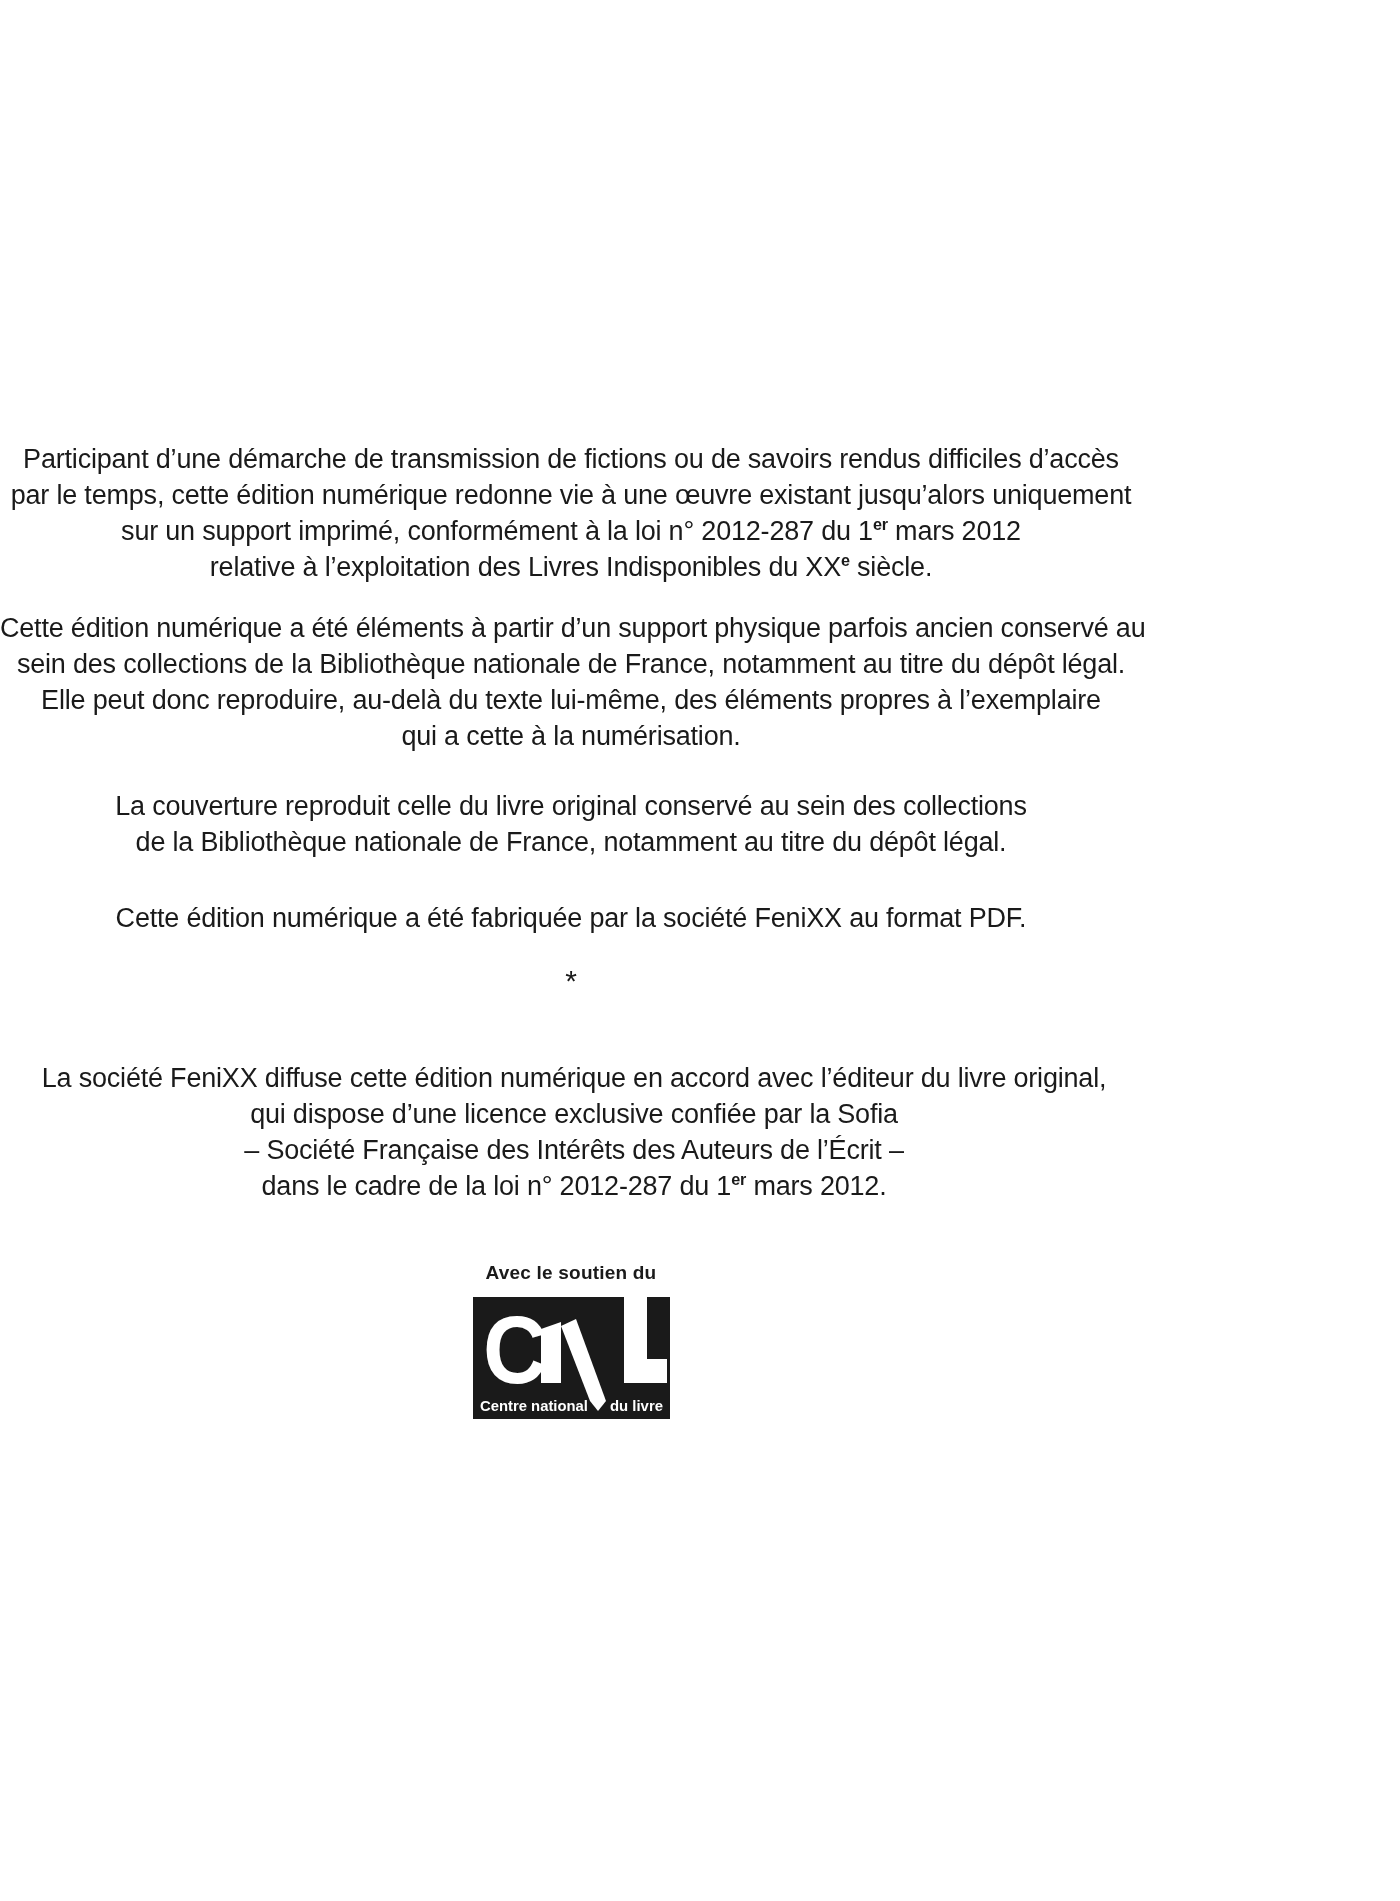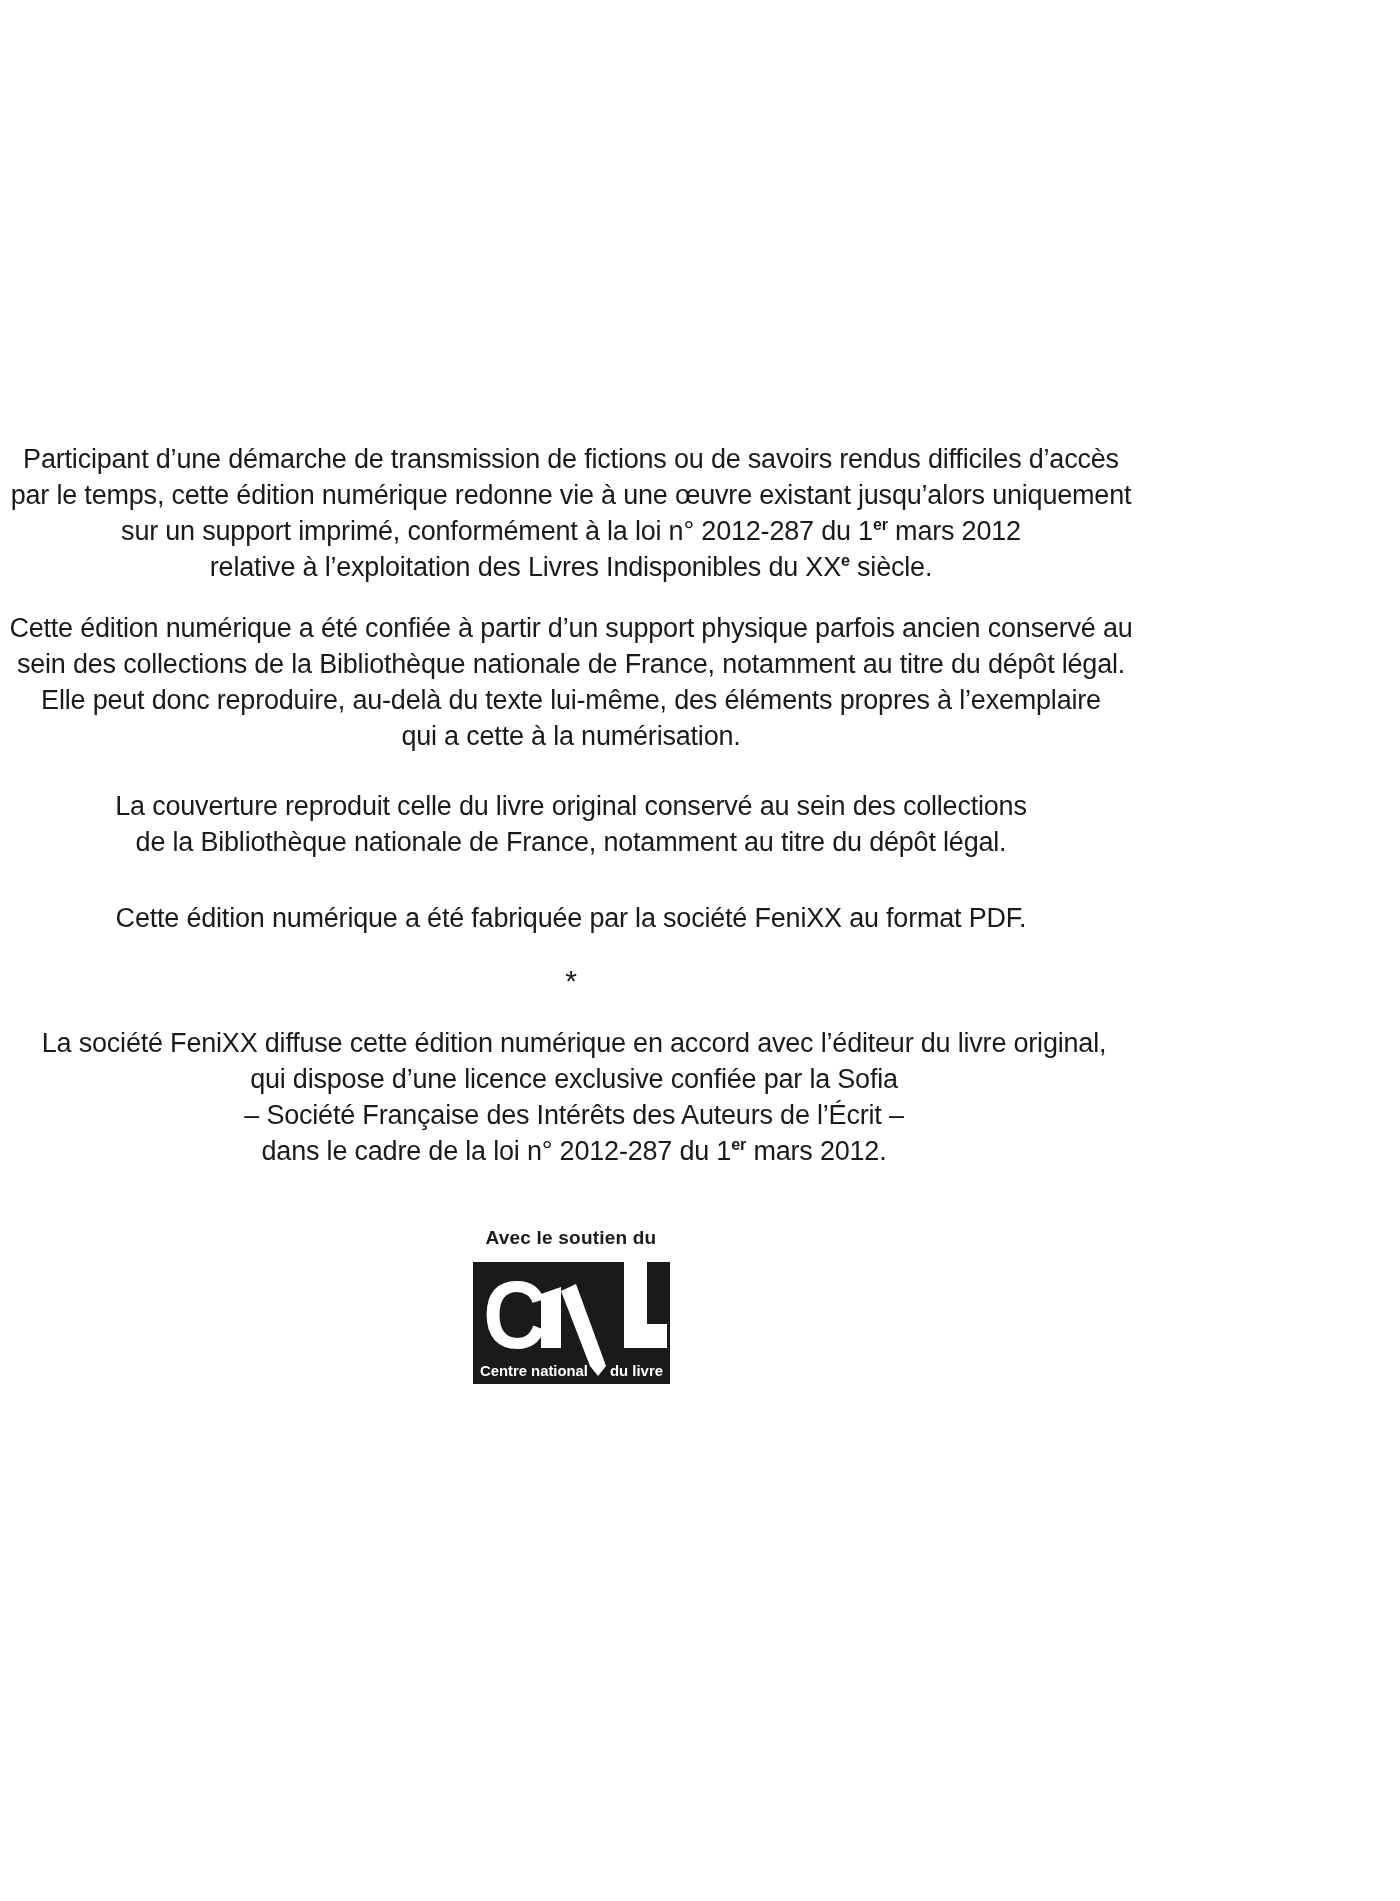--- a/index.html
+++ b/index.html
@@ -22,21 +22,21 @@
     font-size: 27px;
     line-height: 36px;
     letter-spacing: -0.2px;
   }
   .paragraph .line { white-space: nowrap; }
   sup { font-size: 60%; line-height: 0; vertical-align: super; font-weight: bold; }
   #paragraphs > :nth-child(2) { margin-top: 25px; }
   #paragraphs > :nth-child(3) { margin-top: 34px; }
   #paragraphs > :nth-child(4) { margin-top: 40px; }
   #paragraphs > :nth-child(5) { margin-top: 27px; }
-  #paragraphs > :nth-child(6) { margin-top: 26px; padding-left: 6px; }
+  #paragraphs > :nth-child(6) { margin-top: 61px; padding-left: 6px; }
   .separator { font-size: 30px; line-height: 36px; }
   .support-label {
     margin-top: 58px;
     font-size: 19px;
     font-weight: 600;
     letter-spacing: 0.2px;
   }
   .logo-wrap { margin-top: 13px; }
   .logo-wrap svg { display: inline-block; vertical-align: top; }
   .cnl-caption {
@@ -50,21 +50,21 @@
 <div class="page">
 
   <div id="paragraphs">
       <div class="paragraph">
         <div class="line">Participant d’une démarche de transmission de fictions ou de savoirs rendus difficiles d’accès</div>
         <div class="line">par le temps, cette édition numérique redonne vie à une œuvre existant jusqu’alors uniquement</div>
         <div class="line">sur un support imprimé, conformément à la loi n° 2012-287 du 1<sup>er</sup> mars 2012</div>
         <div class="line">relative à l’exploitation des Livres Indisponibles du XX<sup>e</sup> siècle.</div>
       </div>
       <div class="paragraph">
-        <div class="line">Cette édition numérique a été confiée à partir d’un support physique parfois ancien conservé au</div>
+        <div class="line">Cette édition numérique a été éléments à partir d’un support physique parfois ancien conservé au</div>
         <div class="line">sein des collections de la Bibliothèque nationale de France, notamment au titre du dépôt légal.</div>
         <div class="line">Elle peut donc reproduire, au-delà du texte lui-même, des éléments propres à l’exemplaire</div>
         <div class="line">qui a cette à la numérisation.</div>
       </div>
       <div class="paragraph">
         <div class="line">La couverture reproduit celle du livre original conservé au sein des collections</div>
         <div class="line">de la Bibliothèque nationale de France, notamment au titre du dépôt légal.</div>
       </div>
       <div class="paragraph">
         <div class="line">Cette édition numérique a été fabriquée par la société FeniXX au format PDF.</div>

